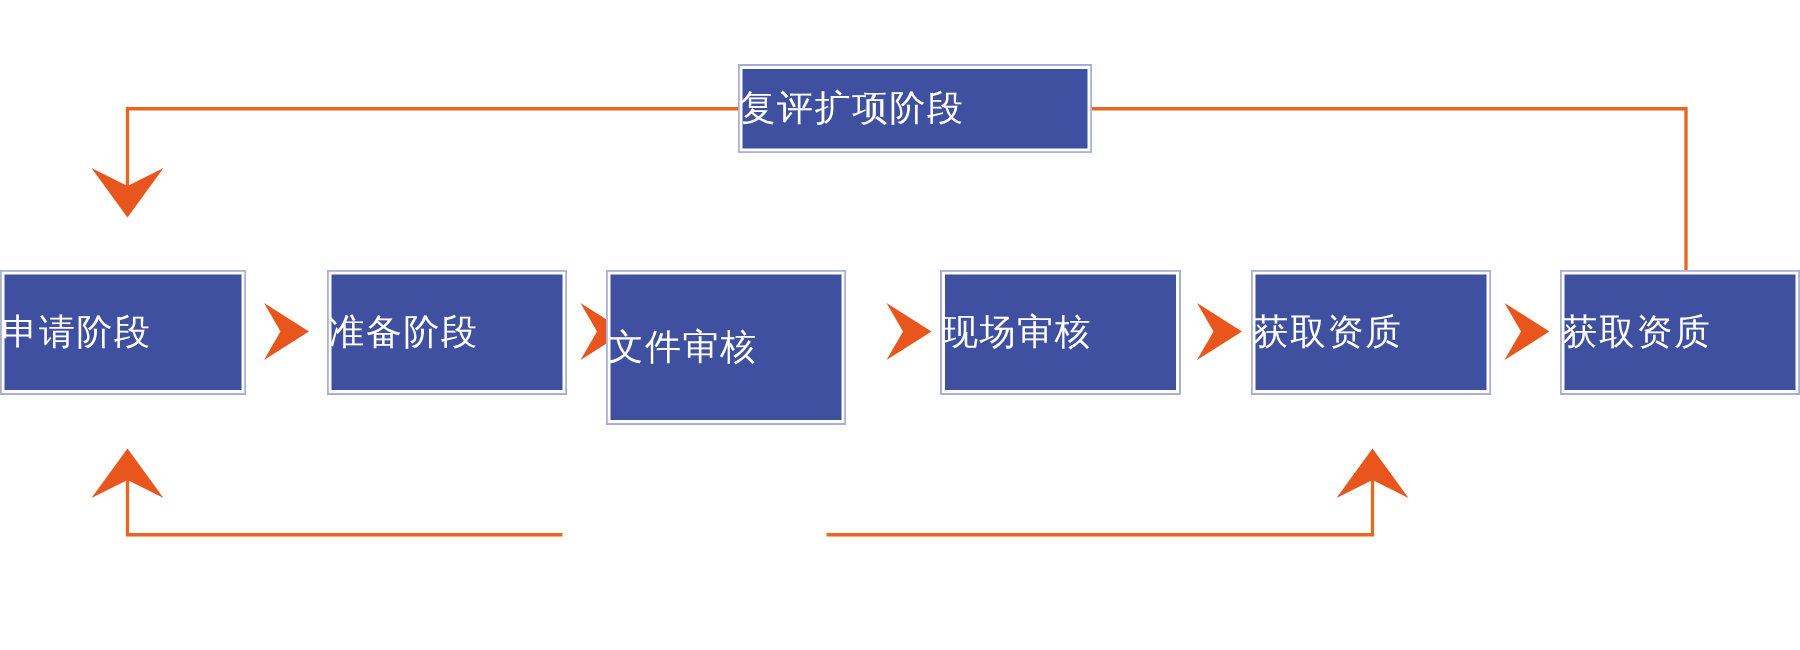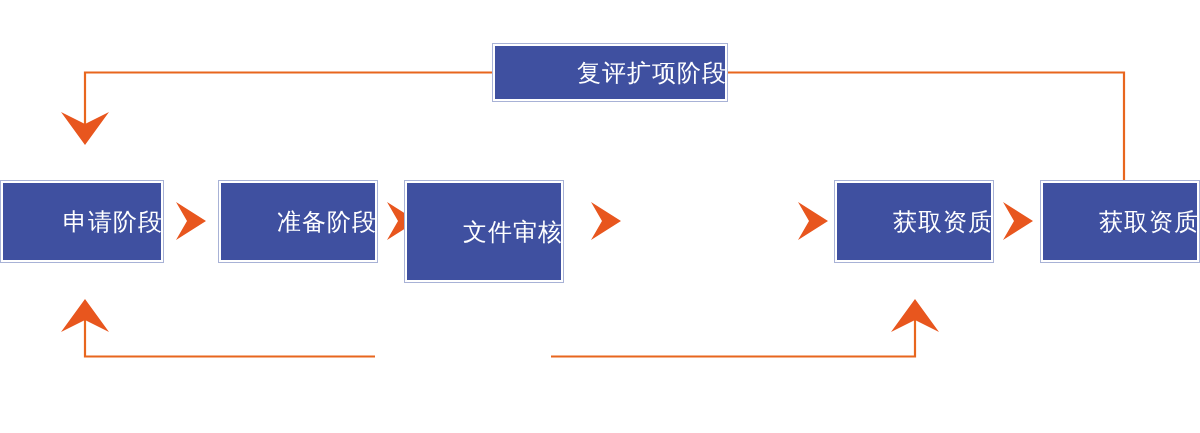--- a/index.html
+++ b/index.html
@@ -23,21 +23,21 @@
   
   .node {
     position: absolute;
     box-sizing: border-box;
     background: #3F50A0;
     border: 1px solid #A8B2D6;
     outline: 2px solid #ffffff;
     outline-offset: -3px;
     display: flex;
     align-items: center;
-    justify-content: flex-end;
+    justify-content: flex-start;
     z-index: 4;
   }
   .node .label {
     color: #ffffff;
     font-size: 24px;
     line-height: 1;
     letter-spacing: 1px;
     white-space: nowrap;
     user-select: none;
   }
@@ -92,20 +92,23 @@
   </div>
 
   <div class="node" id="node-apply" style="left:0px; top:180px; width:164px; height:83px;">
     <span class="label">申请阶段</span>
   </div>
 
   <div class="node" id="node-doc-review" style="left:404px; top:180px; width:160px; height:103px;">
     <span class="label">文件审核</span>
   </div>
 
+  <div class="node" id="node-site-audit" style="left:627px; top:180px; width:160px; height:83px;">
+    <span class="label">现场审核</span>
+  </div>
 
   <div class="node" id="node-obtain" style="left:834px; top:180px; width:160px; height:83px;">
     <span class="label">获取资质</span>
   </div>
 
   <div class="node" id="node-supervise" style="left:1040px; top:180px; width:160px; height:83px;">
     <span class="label">获取资质</span>
   </div>
 
 

